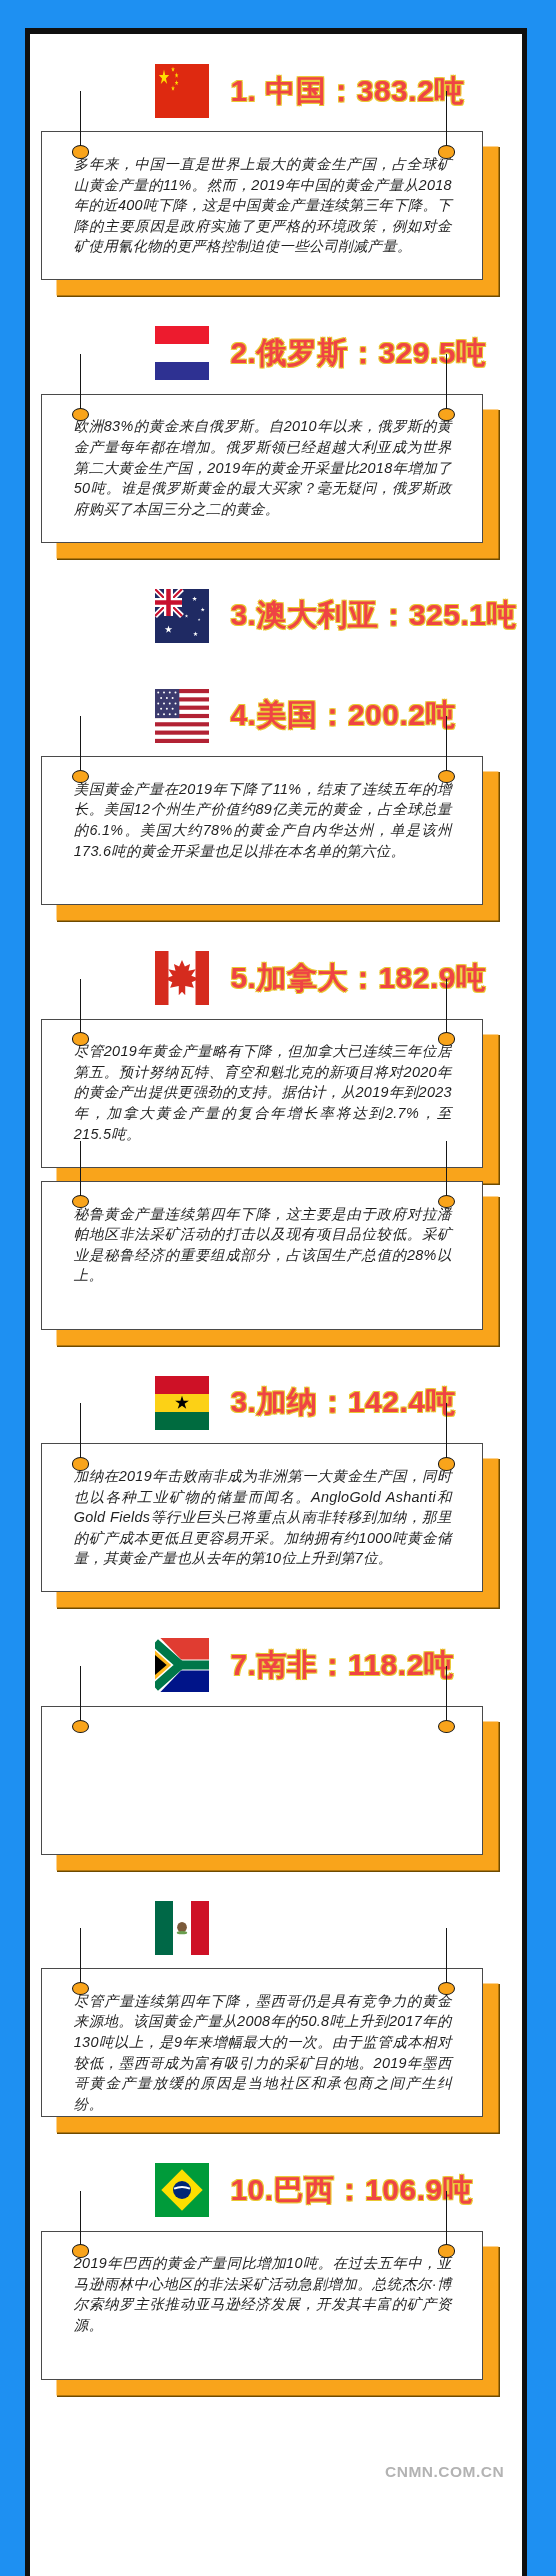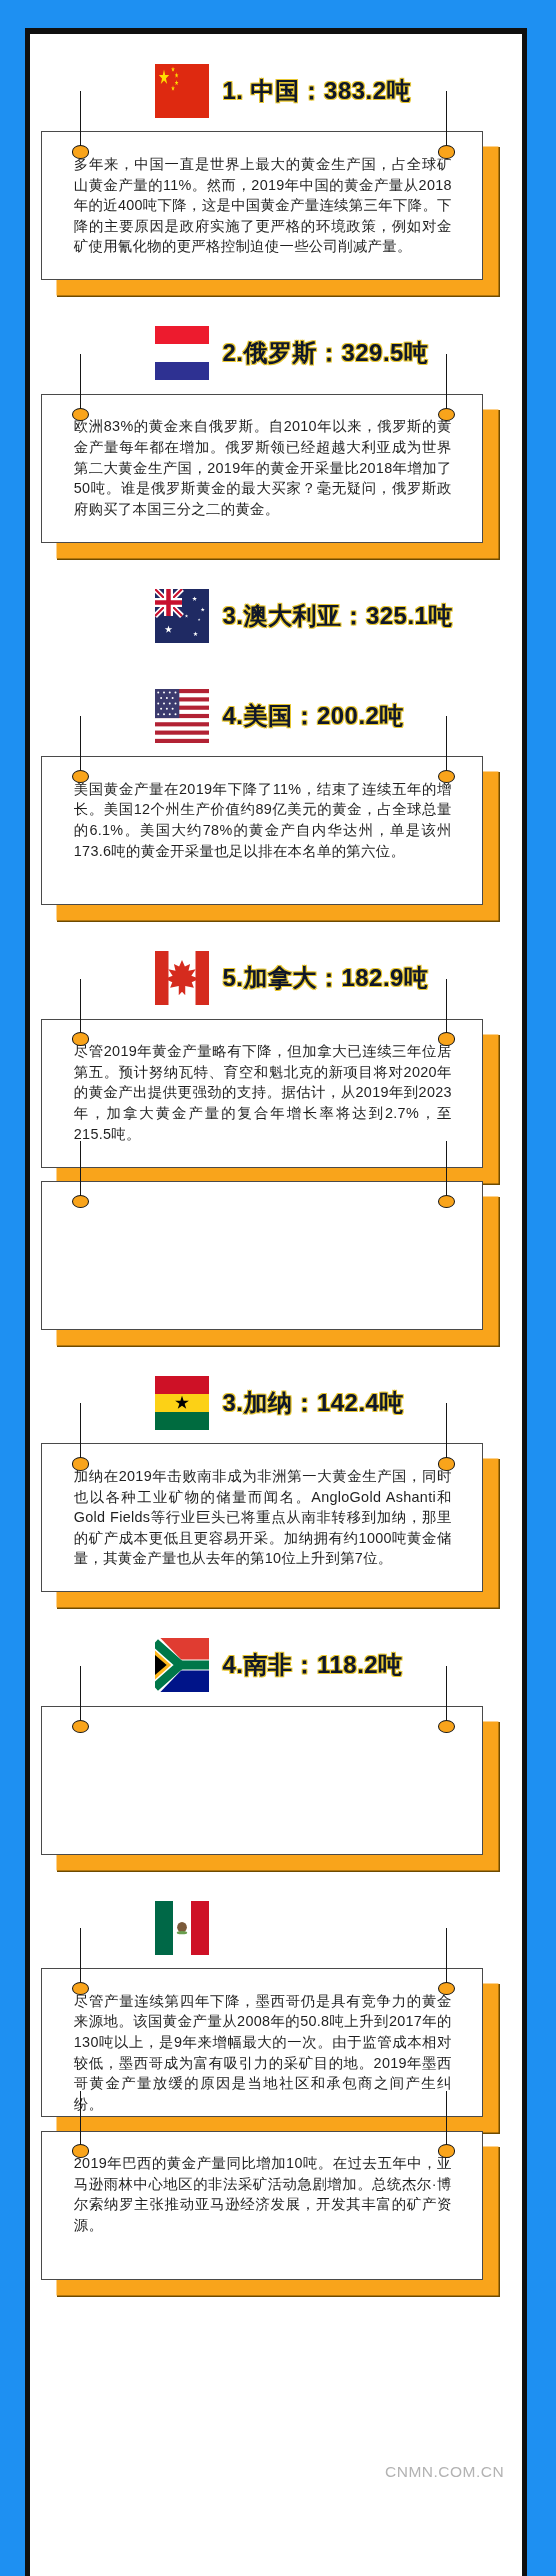--- a/index.html
+++ b/index.html
@@ -16,47 +16,48 @@
   .entry{margin:0;}
   .entry:first-child .head-row{margin-top:30px;}
   .entry + .entry .head-row{margin-top:46px;text-align:right;}
   .head-row{
     margin-left:125px;height:54px;
     display:flex;align-items:center;gap:13.4px;
   }
   .flag{width:54px;height:54px;flex:0 0 auto;display:block;}
   .flag svg{display:block;width:54px;height:54px;}
   .entry-title{
-    margin:0;font-size:24px;font-weight:800;color:#0f172a;letter-spacing:0.5px;
+    margin:8px;font-size:30px;font-weight:800;color:#ef4444;letter-spacing:0.5px;
     white-space:nowrap;
     text-shadow:1px 1px 0 #e9c832,-1px -1px 0 #e9c832,1px -1px 0 #e9c832,-1px 1px 0 #e9c832;
   }
   .card{
     position:relative;margin:13.4px 0 0 10.8px;width:442px;height:149px;
     box-sizing:border-box;background:#ffffff;border:1px solid #4a4a4a;
     padding:21.6px 30px 0 32px;
     box-shadow:15.5px 15.5px 0 0 #F9A41B,16.5px 16.5px 0 0.5px #6e4a00;
+    font-style:italic;
   }
   .card p{
     margin:0;font-size:14.4px;line-height:20.6px;color:#1f1f1f;
     text-align:justify;letter-spacing:0.3px;
   }
   .pin{
     position:absolute;top:-41px;width:1.5px;height:61px;background:#161616;
   }
   .pin-l{left:38px;}
   .pin-r{left:404px;}
   .pin::after{
     content:"";position:absolute;left:-8.2px;bottom:-6.2px;
     width:15.5px;height:11.3px;background:#F9A41B;
     border:1.5px solid #161616;border-radius:50%;
   }
   .watermark{
     position:absolute;top:2429px;left:355px;
-    font-size:15.5px;font-weight:400;color:#b3b3b3;letter-spacing:0.5px;
+    font-size:15.5px;font-weight:700;color:#b3b3b3;letter-spacing:0.5px;
   }
 </style>
 </head>
 <body>
 
 <div class="panel">
 
   <section class="entry">
     <div class="head-row">
       <span class="flag">
@@ -179,20 +180,21 @@
       <span class="pin pin-l"></span>
       <span class="pin pin-r"></span>
       <p>尽管2019年黄金产量略有下降，但加拿大已连续三年位居第五。预计努纳瓦特、育空和魁北克的新项目将对2020年的黄金产出提供更强劲的支持。据估计，从2019年到2023年，加拿大黄金产量的复合年增长率将达到2.7%，至215.5吨。</p>
     </div>
   </section>
 
   <section class="entry">
     <div class="card">
       <span class="pin pin-l"></span>
       <span class="pin pin-r"></span>
+      <p>秘鲁黄金产量连续第四年下降，这主要是由于政府对拉潘帕地区非法采矿活动的打击以及现有项目品位较低。采矿业是秘鲁经济的重要组成部分，占该国生产总值的28%以上。</p>
     </div>
   </section>
 
   <section class="entry">
     <div class="head-row">
       <span class="flag">
         <svg viewBox="0 0 30 30" preserveAspectRatio="none">
           <rect width="30" height="10" y="0" fill="#CE1126"></rect>
           <rect width="30" height="10" y="10" fill="#FCD116"></rect>
           <rect width="30" height="10" y="20" fill="#006B3F"></rect>
@@ -214,21 +216,21 @@
         <svg viewBox="0 0 30 30" preserveAspectRatio="none">
           <rect width="30" height="30" fill="#ffffff"></rect>
           <polygon points="3,0 30,0 30,12 14.5,12" fill="#E03C31"></polygon>
           <polygon points="3,30 30,30 30,18 14.5,18" fill="#001489"></polygon>
           <path d="M0,2.5 L14,15 L0,27.5" fill="none" stroke="#007749" stroke-width="5"></path>
           <path d="M13,15 H30" stroke="#007749" stroke-width="5"></path>
           <polygon points="0,7 9,15 0,23" fill="#FFB81C"></polygon>
           <polygon points="0,9.5 6.5,15 0,20.5" fill="#000000"></polygon>
         </svg>
       </span>
-      <h2 class="entry-title">4.南非：118.2吨</h2>
+      <h2 class="entry-title">7.南非：118.2吨</h2>
     </div>
     <div class="card">
       <span class="pin pin-l"></span>
       <span class="pin pin-r"></span>
     </div>
   </section>
 
   <section class="entry">
     <div class="head-row">
       <span class="flag">
@@ -242,20 +244,31 @@
       </span>
     </div>
     <div class="card">
       <span class="pin pin-l"></span>
       <span class="pin pin-r"></span>
       <p>尽管产量连续第四年下降，墨西哥仍是具有竞争力的黄金来源地。该国黄金产量从2008年的50.8吨上升到2017年的130吨以上，是9年来增幅最大的一次。由于监管成本相对较低，墨西哥成为富有吸引力的采矿目的地。2019年墨西哥黄金产量放缓的原因是当地社区和承包商之间产生纠纷。</p>
     </div>
   </section>
 
   <section class="entry">
+    <div class="head-row">
+      <span class="flag">
+        <svg viewBox="0 0 30 30" preserveAspectRatio="none">
+          <rect width="30" height="30" fill="#009B3A"></rect>
+          <polygon points="15,3.5 26.5,15 15,26.5 3.5,15" fill="#FEDF00"></polygon>
+          <circle cx="15" cy="15" r="5" fill="#002776"></circle>
+          <path d="M10.6,14.2 Q15,12.4 19.4,14.2" stroke="#ffffff" stroke-width="1.1" fill="none"></path>
+        </svg>
+      </span>
+      <h2 class="entry-title">10.巴西：106.9吨</h2>
+    </div>
     <div class="card">
       <span class="pin pin-l"></span>
       <span class="pin pin-r"></span>
       <p>2019年巴西的黄金产量同比增加10吨。在过去五年中，亚马逊雨林中心地区的非法采矿活动急剧增加。总统杰尔·博尔索纳罗主张推动亚马逊经济发展，开发其丰富的矿产资源。</p>
     </div>
   </section>
 
   <div class="watermark">CNMN.COM.CN</div>
 </div>
 

